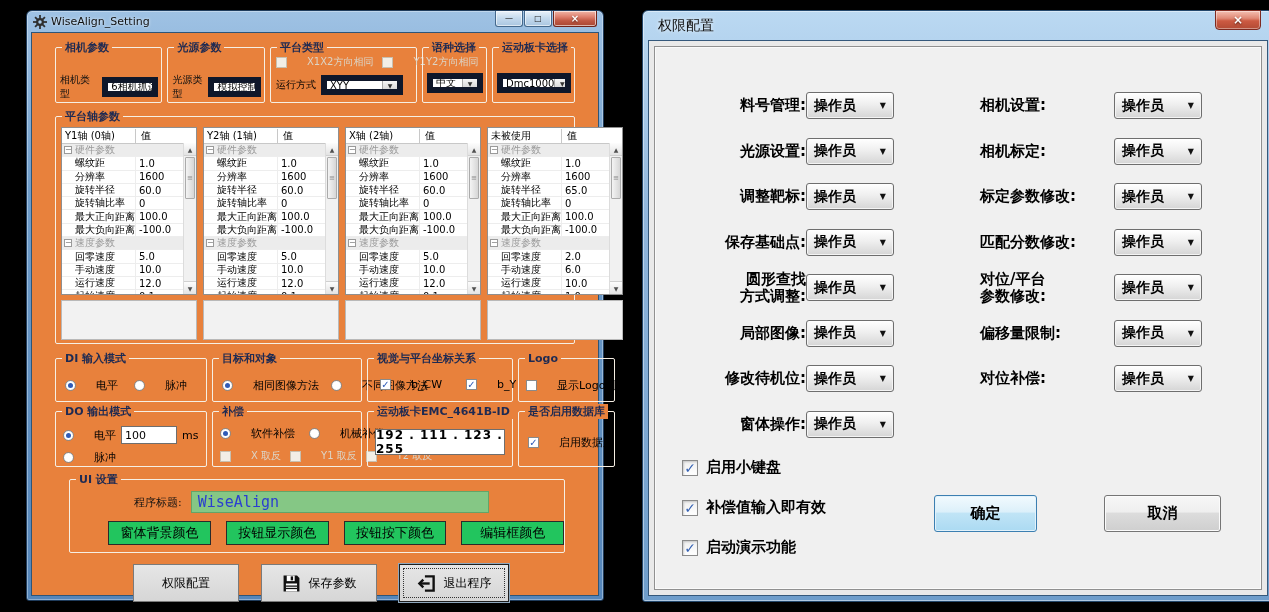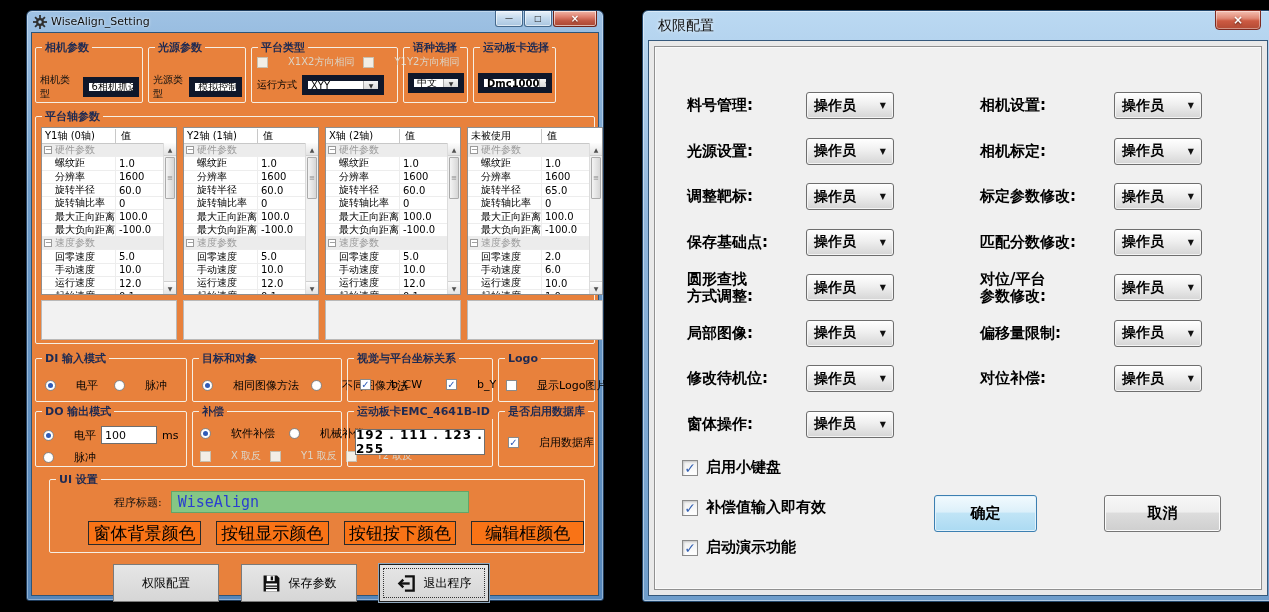--- a/index.html
+++ b/index.html
@@ -14,35 +14,35 @@
   .titlebar{height:21px;display:flex;align-items:center;position:relative;}
   .ticon{width:14px;height:14px;margin:0 4px 0 2px;flex:none;}
   .ttext{font-size:11px;color:#101010;text-shadow:0 0 3px rgba(255,255,255,.9);}
   .winbtns{position:absolute;right:2px;top:0;display:flex;gap:1px;}
   .wbtn{width:26px;height:15px;border:1px solid #44688C;border-top:none;border-radius:0 0 3px 3px;
     background:linear-gradient(#EAF2FA,#C6DBEE 45%,#A9C5E0);display:flex;align-items:center;justify-content:center;
     font-size:8px;color:#222;box-shadow:inset 0 0 0 1px rgba(255,255,255,.6);}
   .wbtn.close{width:42px;background:linear-gradient(#F0B6A8,#DD7E6C 40%,#C05844 65%,#A84632);
     color:#fff;font-weight:bold;font-size:10px;border-color:#6E241A;text-shadow:0 1px 2px rgba(0,0,0,.5);}
   .client{position:relative;background:#E8813C;border:1px solid #2E5578;height:564px;
-    box-sizing:border-box;padding:4px 3px;}
+    box-sizing:border-box;padding:4px 23px;}
   
   .groupbox{position:relative;border:1px solid #F6EFE4;border-radius:2px;box-sizing:border-box;}
   .glabel{position:absolute;top:-8px;left:6px;background:#E8813C;padding:0 3px;font-size:11px;
     font-weight:bold;color:#1E2A52;line-height:15px;white-space:nowrap;}
   
   .toprow{display:flex;gap:5px;margin-top:10px;height:56px;}
   .gb-cam{width:108px;}.gb-light{width:98px;}.gb-plat{width:147px;}.gb-lang{width:65px;}.gb-board{width:83px;}
   .tr-row{display:flex;align-items:center;gap:4px;margin:25px 3px 0 4px;font-size:10px;color:#111;}
   .combo{display:flex;align-items:center;height:20px;background:#fff;border:6px solid #0f172a;
     font-size:10px;padding-left:3px;box-sizing:border-box;overflow:hidden;white-space:nowrap;color:#000;}
   .combo .arr{margin-left:auto;align-self:stretch;width:14px;flex:none;border-left:1px solid #A8A8A8;
     background:linear-gradient(#F6F6F6,#DADADA);display:flex;align-items:center;justify-content:center;
     font-size:6px;color:#333;}
-  .c-cam{width:58px;}.c-light{width:62px;}.c-run{width:82px;}.c-lang{width:56px;}.c-board{width:79px;font-weight:bold;}
+  .c-cam{width:58px;}.c-light{width:62px;}.c-run{width:82px;}.c-lang{width:56px;}.c-board{width:79px;}
   .plat-checks{display:flex;gap:9px;margin:7px 0 0 5px;align-items:center;}
   .plat-run{display:flex;align-items:center;gap:5px;margin:6px 0 0 5px;font-size:10px;}
   .opt{display:flex;align-items:center;gap:20px;font-size:11px;color:#000;}
   .opt .lbl{white-space:nowrap;}
   .opt.dis .lbl{color:#DCD4C6;font-size:10px;}
   .radio{width:11px;height:11px;border-radius:50%;background:radial-gradient(#fff 55%,#DFDFDF);
     border:1px solid #8A8A8A;box-sizing:border-box;position:relative;flex:none;}
   .radio.sel::after{content:"";position:absolute;inset:2px;border-radius:50%;background:#2F5BB7;}
   .cbx{width:11px;height:11px;background:#fff;border:1px solid #8A8A8A;box-sizing:border-box;
     flex:none;font-size:10px;line-height:9px;text-align:center;color:#2F5BB7;font-weight:bold;}
@@ -93,21 +93,21 @@
     display:flex;align-items:center;justify-content:center;font-size:12px;font-weight:bold;
     color:#000;letter-spacing:1px;}
   .db-row{display:flex;margin:23px 0 0 9px;}
   
   .ui-gb{margin:12px 10px 0 14px;height:74px;}
   .ui-title-row{display:flex;align-items:center;margin:11px 0 0 64px;gap:9px;font-size:11px;color:#111;}
   .app-input{width:298px;height:22px;background:#85C785;border:1px solid #64A468;color:#2B3FD0;
     font-family:"DejaVu Sans Mono","Liberation Mono",monospace;font-size:15px;display:flex;
     align-items:center;padding-left:6px;box-sizing:border-box;}
   .ui-btn-row{display:flex;gap:15px;margin:8px 0 0 38px;}
-  .ui-btn{width:114px;height:24px;background:#f97316;border:1px solid #2A2A2A;font-size:17px;
+  .ui-btn{width:114px;height:24px;background:#22c55e;border:1px solid #2A2A2A;font-size:13px;
     font-family:inherit;color:#000;padding:0;}
   
   .footer{display:flex;margin:11px 0 0 78px;gap:22px;align-items:center;}
   .f-btn{height:38px;background:linear-gradient(#E6E6E6,#D6D6D6);border:1px solid #7A7A7A;
     display:flex;align-items:center;justify-content:center;gap:8px;font-size:12px;color:#000;
     font-family:inherit;padding:0;}
   .f-perm{width:106px;}.f-save{width:116px;}
   .f-exit{width:110px;border:1px solid #1E1E1E;outline:1px dotted #333;outline-offset:-5px;
     box-shadow:0 0 0 1px #8FA8BE;}
   
@@ -118,21 +118,21 @@
   .rtitle{height:29px;display:flex;align-items:center;padding-left:10px;font-size:14px;
     color:#0E0E0E;text-shadow:0 0 4px rgba(255,255,255,.9);position:relative;}
   .rclose{position:absolute;right:7px;top:-1px;width:46px;height:20px;border:1px solid #7E2A20;
     border-radius:0 0 4px 4px;background:linear-gradient(#F4C0B2,#E08A76 40%,#CC5A42 55%,#B24A34);
     color:#fff;font-weight:bold;font-size:12px;display:flex;align-items:center;justify-content:center;
     text-shadow:0 1px 2px rgba(0,0,0,.55);box-shadow:inset 0 0 0 1px rgba(255,255,255,.4);box-sizing:border-box;}
   .rclient{position:relative;background:#E9E9E9;border:1px solid #35587B;height:556px;box-sizing:border-box;}
   .rpanel{position:absolute;inset:5px;background:#F0F0F0;border:1px solid #909090;
     box-shadow:inset 0 0 0 1px #FAFAFA;}
   .perm-col{position:absolute;top:36px;}
-  #perm-left{left:32px;}
+  #perm-left{left:32px;text-align:right;}
   #perm-right{left:325px;}
   .perm-row{display:flex;align-items:center;height:45.5px;}
   .perm-label{width:119px;font-size:15px;font-weight:bold;color:#000;line-height:17px;}
   #perm-right .perm-label{width:134px;}
   .pdrop{width:88px;height:27px;border:1px solid #6E6E6E;border-radius:3px;
     background:linear-gradient(#FFFFFF,#EFEFEF 45%,#D5D5D5);
     box-shadow:inset 0 1px 0 #fff,inset 0 0 0 1px #F4F4F4;display:flex;align-items:center;
     padding:0 7px;box-sizing:border-box;font-size:14px;font-weight:bold;color:#000;flex:none;}
   .pdrop-a{margin-left:auto;font-size:8px;color:#111;}
   #perm-checks{position:absolute;left:27px;top:407px;display:flex;flex-direction:column;gap:13px;}

